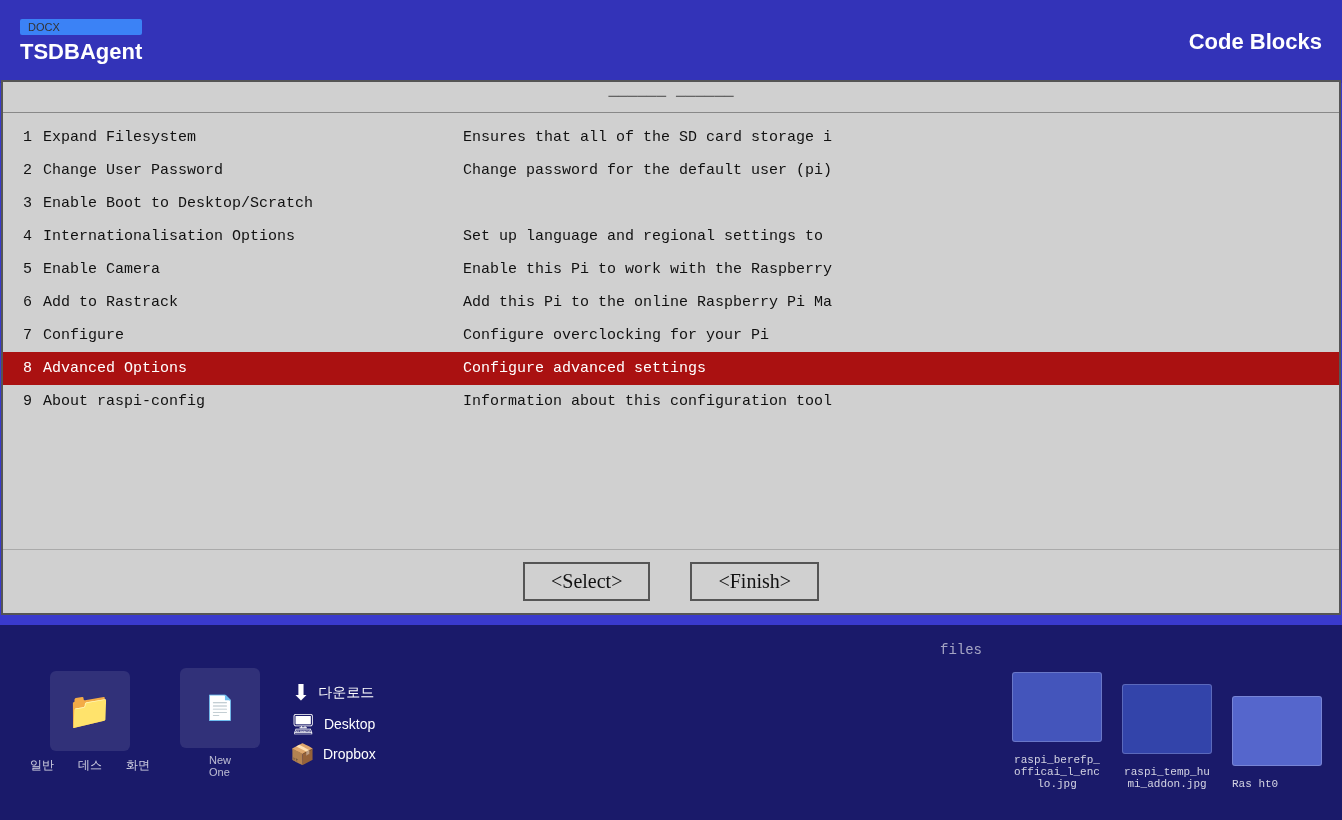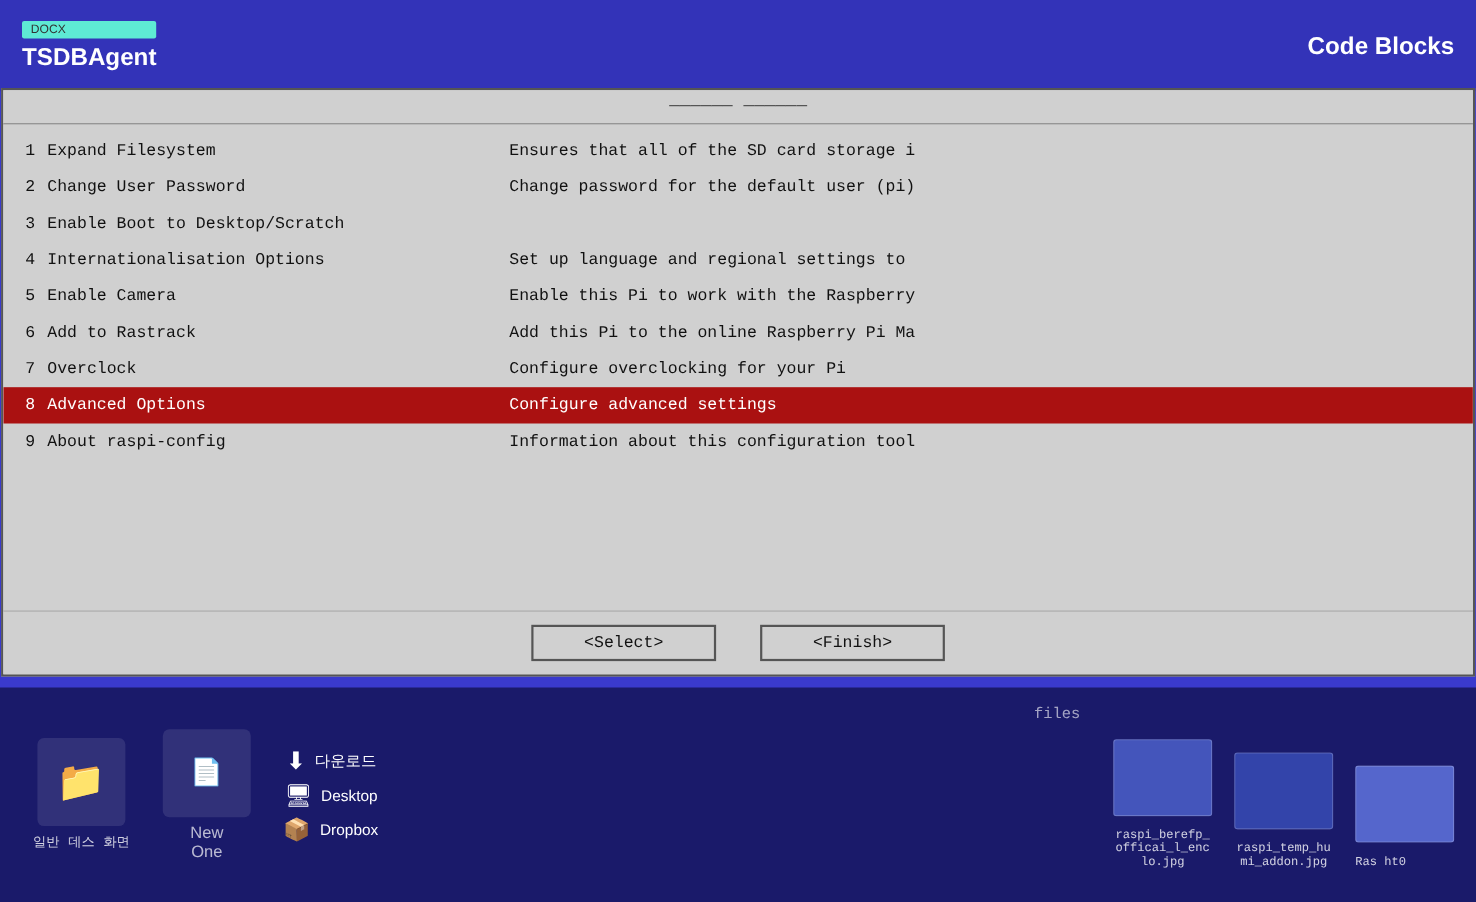--- a/index.html
+++ b/index.html
@@ -35,21 +35,21 @@
       padding: 0 20px;
     }
 
     .top-bar-left {
       display: flex;
       flex-direction: column;
       gap: 4px;
     }
 
     .top-bar-docx {
-      background: #5eead4;
+      background: #3b82f6;
       color: #333;
       font-size: 11px;
       padding: 2px 8px;
       border-radius: 2px;
       font-family: Arial, sans-serif;
     }
 
     .top-bar-tsdb {
       color: #fff;
       font-size: 22px;
@@ -166,25 +166,25 @@
       display: flex;
       align-items: center;
       justify-content: center;
       padding: 12px 20px;
       background: #d0d0d0;
       gap: 40px;
       border-top: 1px solid #aaa;
     }
 
     .footer-btn {
-      padding: 6px 46px;
+      padding: 6px 26px;
       background: #d0d0d0;
       border: 2px solid #555;
-      font-family: Liberation Mono, monospace;
-      font-size: 15px;
+      font-family: Liberation Serif, serif;
+      font-size: 20px;
       cursor: pointer;
       color: #111;
     }
 
     
     .bottom-section {
       position: absolute;
       bottom: 0; left: 0;
       width: 100%;
       height: 195px;
@@ -212,21 +212,21 @@
       background: rgba(255,255,255,0.1);
       border-radius: 6px;
       display: flex;
       align-items: center;
       justify-content: center;
       font-size: 36px;
     }
 
     .bottom-labels {
       display: flex;
-      gap: 8px;
+      gap: 24px;
       color: rgba(255,255,255,0.8);
       font-size: 12px;
     }
 
     .bottom-right-images {
       position: absolute;
       right: 20px;
       bottom: 30px;
       display: flex;
       gap: 20px;
@@ -366,21 +366,21 @@
             <span class="menu-item-name">Enable Camera</span>
             <span class="menu-item-desc">Enable this Pi to work with the Raspberry</span>
           </div>
           <div class="menu-item">
             <span class="menu-item-num">6</span>
             <span class="menu-item-name">Add to Rastrack</span>
             <span class="menu-item-desc">Add this Pi to the online Raspberry Pi Ma</span>
           </div>
           <div class="menu-item">
             <span class="menu-item-num">7</span>
-            <span class="menu-item-name">Overclock</span>
+            <span class="menu-item-name">Configure</span>
             <span class="menu-item-desc">Configure overclocking for your Pi</span>
           </div>
           <div class="menu-item selected">
             <span class="menu-item-num">8</span>
             <span class="menu-item-name">Advanced Options</span>
             <span class="menu-item-desc">Configure advanced settings</span>
           </div>
           <div class="menu-item">
             <span class="menu-item-num">9</span>
             <span class="menu-item-name">About raspi-config</span>
@@ -402,21 +402,21 @@
     <div class="bottom-icon-box">📁</div>
     <div class="bottom-labels">
       <span>일반</span>
       <span>데스</span>
       <span>화면</span>
     </div>
   </div>
 
   <div class="bottom-item-group">
     <div style="width:80px;height:80px;background:rgba(255,255,255,0.1);border-radius:6px;display:flex;align-items:center;justify-content:center;font-size:24px;color:#fff;">📄</div>
-    <div style="color:rgba(255,255,255,0.7);font-size:15px;text-align:center;">New<br>One</div>
+    <div style="color:rgba(255,255,255,0.7);font-size:11px;text-align:left;">New<br>One</div>
   </div>
 
   <div class="bottom-item-group">
     <div style="display:flex;align-items:center;gap:8px;color:#fff;font-size:14px;">
       <span style="font-size:22px;">⬇</span>
       <span>다운로드</span>
     </div>
     <div style="display:flex;align-items:center;gap:8px;color:#fff;font-size:14px;">
       <span style="font-size:20px;">🖥</span>
       <span>Desktop</span>

